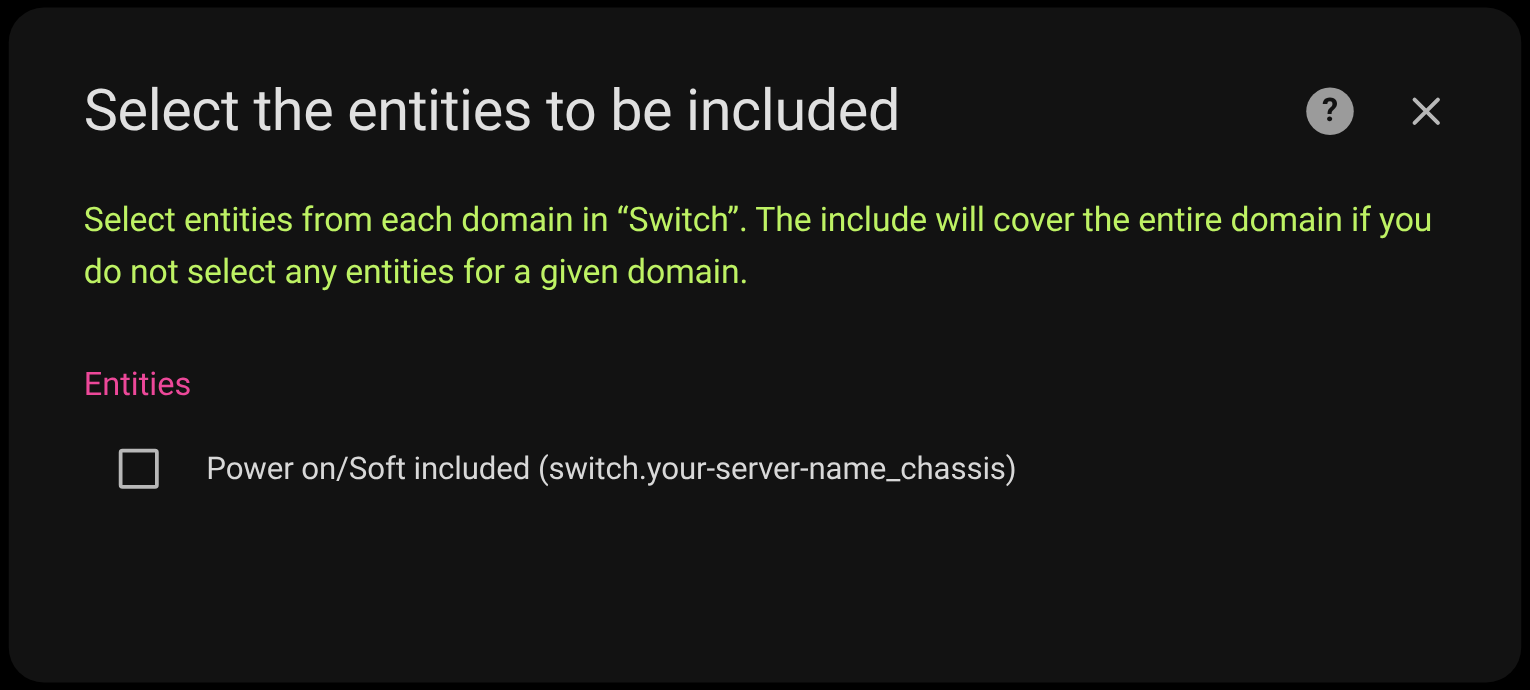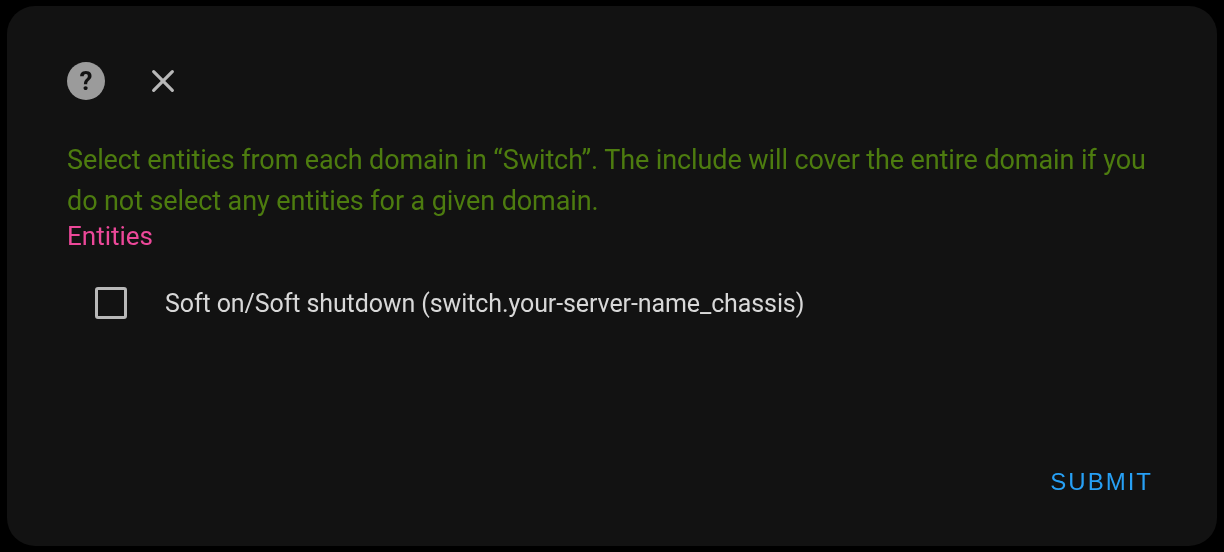--- a/index.html
+++ b/index.html
@@ -77,22 +77,23 @@
       height: 32px;
     }
     
     .dialog-body {
       padding: 40px 60px 0 60px;
       flex: 1;
     }
     
     .description {
       font-size: 27px;
-      color: #4d7c0f;
+      color: #bef264;
       line-height: 1.5;
+      margin-bottom: 56px;
       letter-spacing: -0.1px;
     }
     
     .section-label {
       font-size: 26px;
       color: #ec4899;
       margin-bottom: 36px;
       font-weight: 400;
     }
     
@@ -133,38 +134,36 @@
       letter-spacing: 2px;
       cursor: pointer;
       padding: 8px 4px;
     }
   </style>
 </head>
 <body>
 
 <div class="dialog">
   <div class="dialog-header">
+    <h1 class="dialog-title">Select the entities to be included</h1>
     <div class="header-actions">
       <div class="help-icon">?</div>
       <div class="close-icon">
         <svg viewBox="0 0 24 24" fill="none" stroke="#b8b8b8" stroke-width="2.4" stroke-linecap="round">
           <line x1="5" y1="5" x2="19" y2="19"></line>
           <line x1="19" y1="5" x2="5" y2="19"></line>
         </svg>
       </div>
     </div>
   </div>
 
   <div class="dialog-body">
     <p class="description">Select entities from each domain in “Switch”. The include will cover the entire domain if you do not select any entities for a given domain.</p>
 
     <div class="section-label">Entities</div>
 
     <div class="entity-row">
       <div class="checkbox"></div>
-      <span class="entity-label">Soft on/Soft shutdown (switch.your-server-name_chassis)</span>
+      <span class="entity-label">Power on/Soft included (switch.your-server-name_chassis)</span>
     </div>
   </div>
 
-  <div class="dialog-footer">
-    <button class="submit-button">SUBMIT</button>
-  </div>
 </div>
 
 </body></html>

